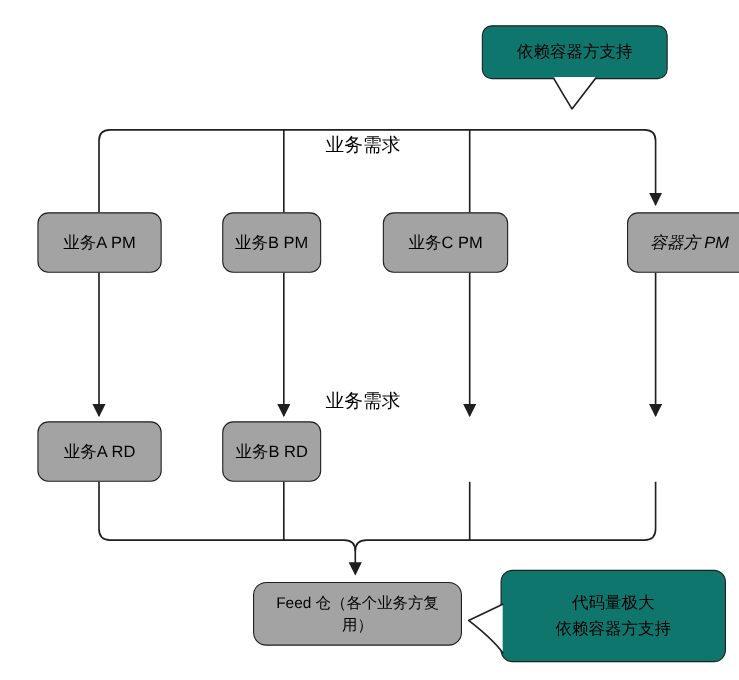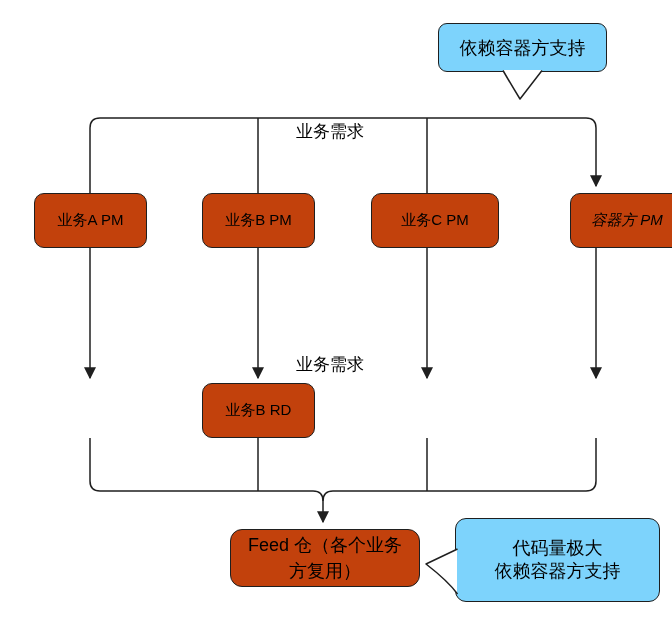--- a/index.html
+++ b/index.html
@@ -19,44 +19,44 @@
   .connector-layer {
     position: absolute;
     left: 0; top: 0;
     width: 672px; height: 618px;
     z-index: 2;
     pointer-events: none;
   }
   .node {
     position: absolute;
     z-index: 1;
-    background: #c2410c;
+    background: #a3a3a3;
     border: 1.5px solid #1f1f1f;
     border-radius: 10px;
     display: flex;
     align-items: center;
     justify-content: center;
     font-size: 15px;
     color: #000000;
     text-align: center;
     box-sizing: border-box;
     white-space: nowrap;
   }
   .row-pm  { top: 193px; height: 55px; }
   .row-rd  { top: 383px; height: 55px; }
   .col-a { left: 34px;  width: 113px; }
-  .col-b { left: 202px; width: 113px; }
-  .col-c { left: 371px; width: 128px; }
+  .col-b { left: 202px; width: 90px; }
+  .col-c { left: 348px; width: 114px; }
   .col-d { left: 570px; width: 114px; font-style: italic; }
 
   .feed-node {
     left: 230px; top: 529px;
     width: 190px; height: 58px;
     border-radius: 12px;
-    font-size: 18px;
+    font-size: 14px;
     line-height: 1.45;
     white-space: normal;
     padding: 4px 13px;
   }
   .flow-label {
     position: absolute;
     z-index: 1;
     left: 250px;
     width: 160px;
     text-align: center;
@@ -64,27 +64,27 @@
     font-weight: 500;
     color: #000000;
     margin-top: 44px;
   }
   .flow-label.top    { top: 76px; }
   .flow-label.middle { top: 309px; }
 
   .callout {
     position: absolute;
     z-index: 1;
-    background: #7dd3fc;
+    background: #0f766e;
     border: 1.5px solid #1f1f1f;
     display: flex;
     flex-direction: column;
     align-items: center;
     justify-content: center;
-    font-size: 18px;
+    font-size: 15px;
     color: #000000;
     text-align: center;
     box-sizing: border-box;
   }
   .callout.dependency {
     left: 438px; top: 23px;
     width: 169px; height: 49px;
     border-radius: 9px;
   }
   .callout.problem {
@@ -101,20 +101,21 @@
 <div class="canvas">
 
   <div class="flow-label top">业务需求</div>
   <div class="flow-label middle">业务需求</div>
 
   <div class="node row-pm col-a">业务A PM</div>
   <div class="node row-pm col-b">业务B PM</div>
   <div class="node row-pm col-c">业务C PM</div>
   <div class="node row-pm col-d">容器方 PM</div>
 
+  <div class="node row-rd col-a">业务A RD</div>
   <div class="node row-rd col-b">业务B RD</div>
 
   <div class="node feed-node">Feed 仓（各个业务方复用）</div>
 
   <div class="callout dependency">
     <span class="callout-line">依赖容器方支持</span>
   </div>
 
   <div class="callout problem">
     <span class="callout-line">代码量极大</span>

